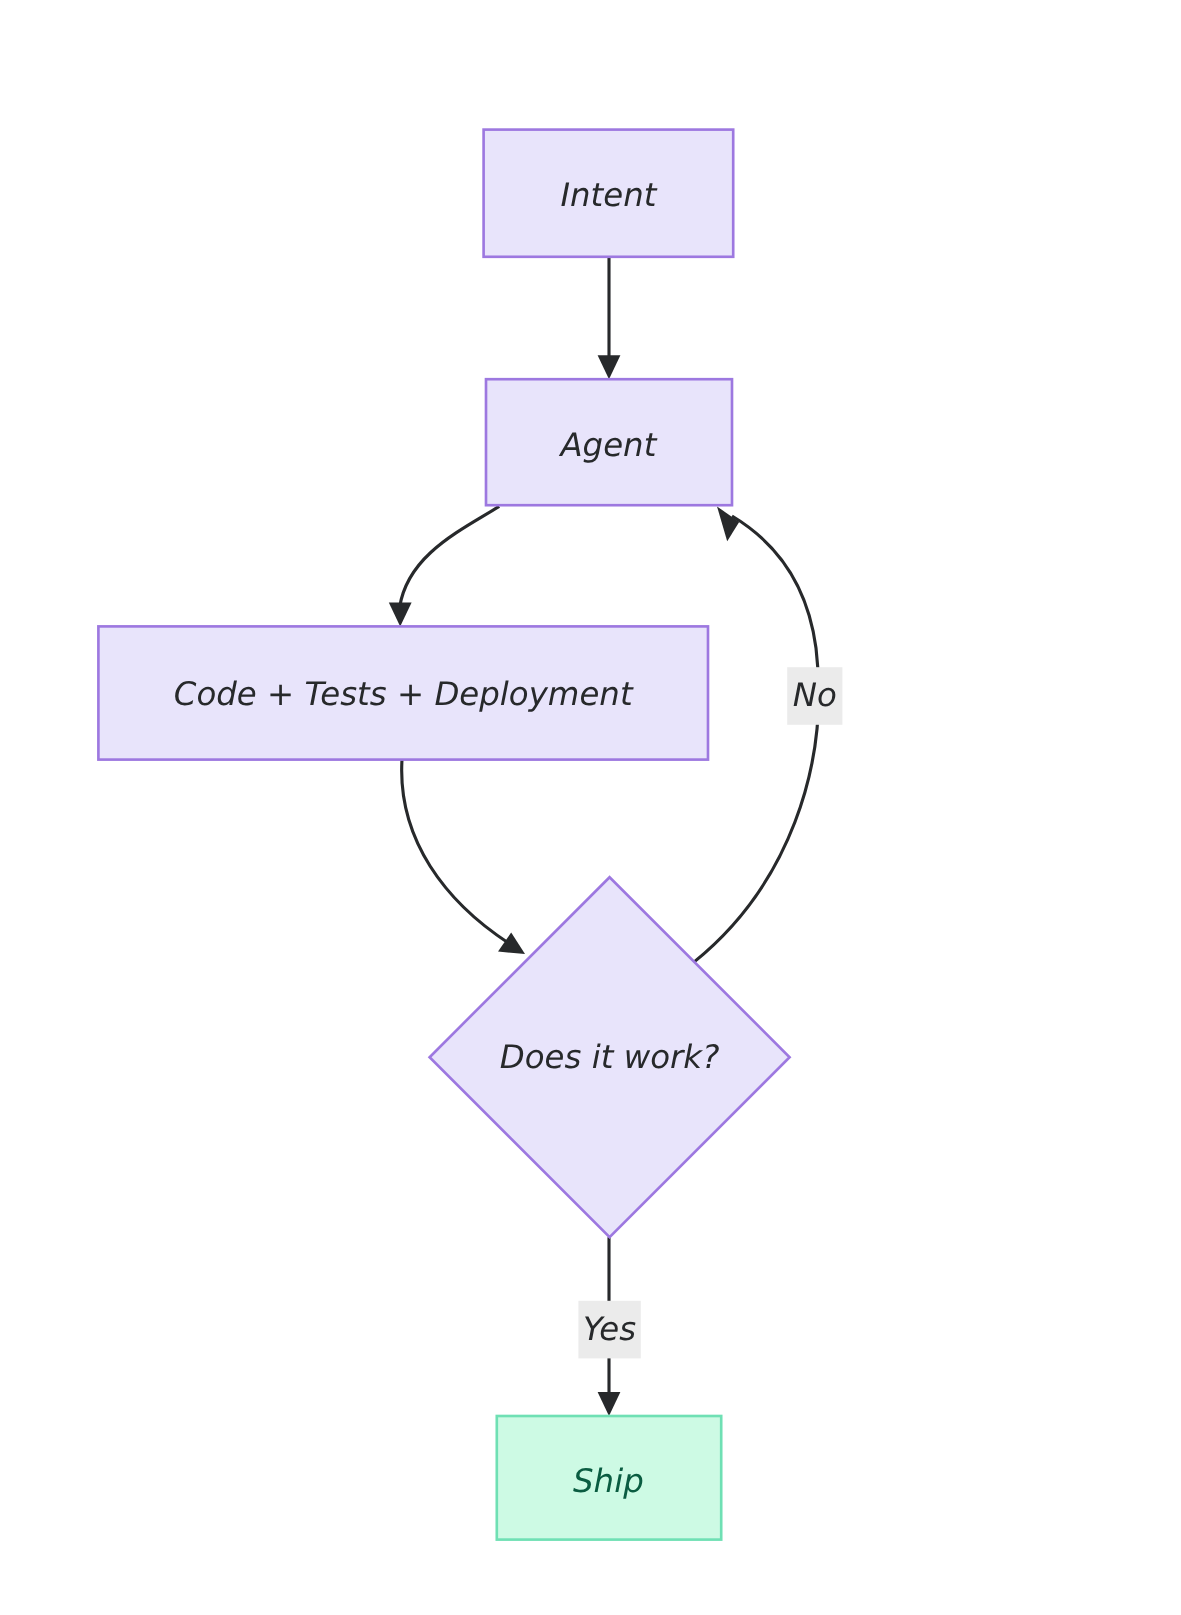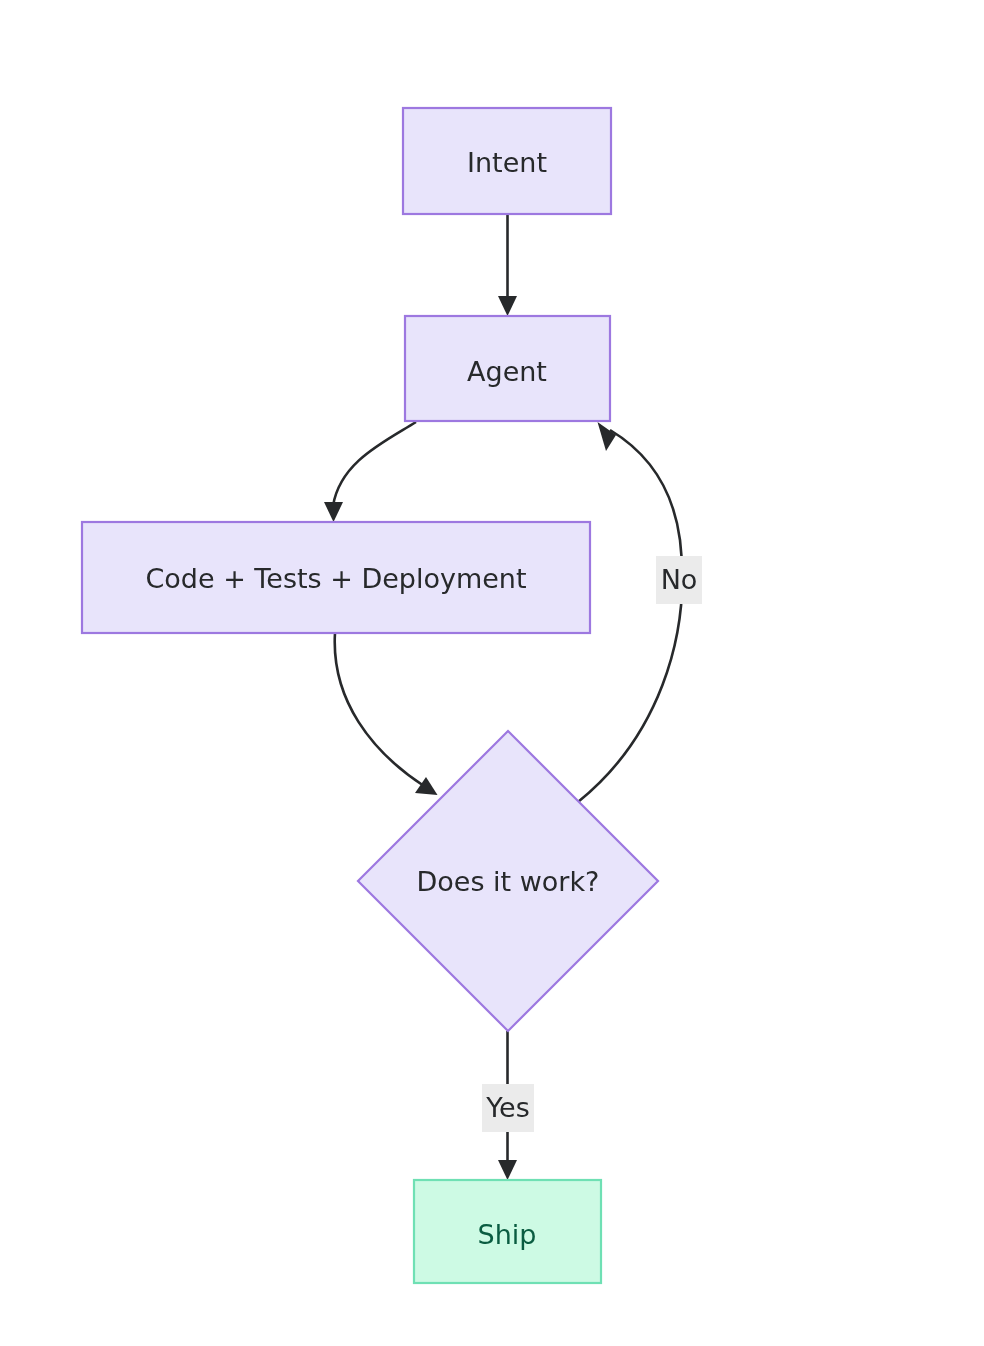--- a/index.html
+++ b/index.html
@@ -12,20 +12,21 @@
     height: 1346px;
     position: relative;
     font-family: "DejaVu Sans", "Liberation Sans", sans-serif;
     overflow: hidden;
   }
   #diagram-root {
     position: absolute;
     inset: 0;
     width: 804px;
     height: 1346px;
+    font-style: italic;
   }
   svg.flow {
     position: absolute;
     top: 0;
     left: 0;
     width: 984px;
     height: 1346px;
     display: block;
   }
   .node-rect {

